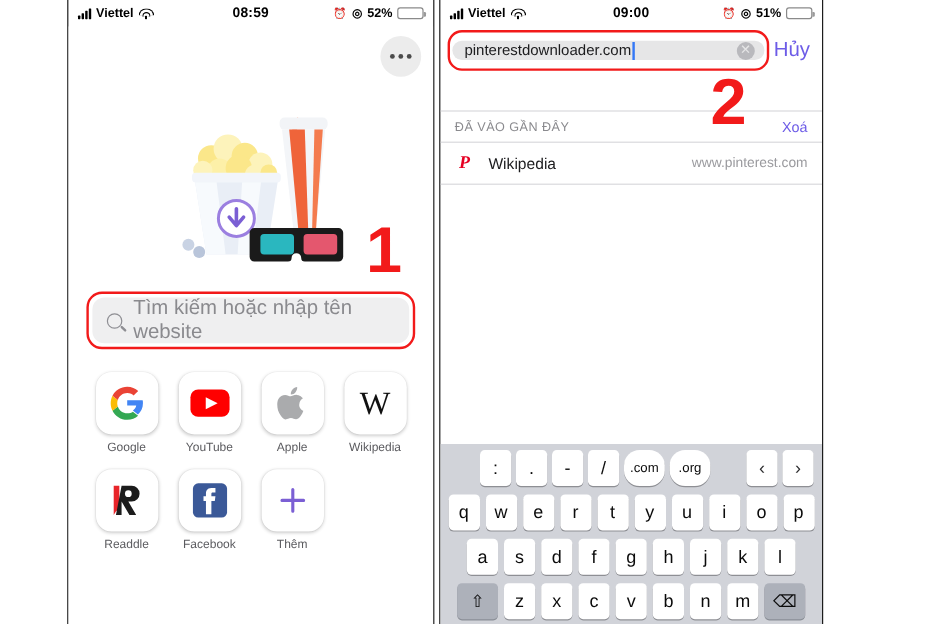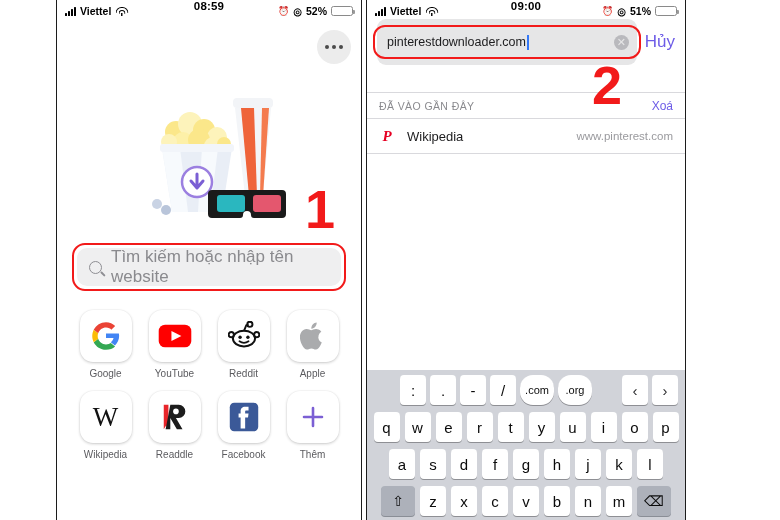--- a/index.html
+++ b/index.html
@@ -26,20 +26,21 @@
     border-right: 1px solid #1c1c1c;
   }
   .phone-left  { left: 56px;  width: 306px; }
   .phone-right { left: 366px; width: 320px; }
 
   
   .status-bar {
     position: relative;
     height: 22px;
     display: flex;
+    align-items: center;
     font-size: 11px;
     font-weight: bold;
     color: #000;
     padding: 0 8px;
   }
   .sb-left { display: flex; align-items: center; gap: 4px; }
   .sb-center {
     position: absolute; left: 0; right: 0;
     text-align: center;
     font-size: 11.5px; font-weight: bold;
@@ -149,21 +150,21 @@
   .fav-label { font-size: 10px; color: #5b5b5f; }
 
   
   .url-bar-row {
     height: 40px;
     display: flex; align-items: center;
     padding: 0 8px 0 10px;
     gap: 8px; position: relative;
   }
   .url-field {
-    flex: 1; height: 46px;
+    flex: 1; height: 16px;
     background: #e6e6e7; border-radius: 9px;
     display: flex; align-items: center;
     padding: 0 8px 0 10px;
     position: relative;
   }
   .url-text { font-size: 12.5px; color: #1c1c1e; white-space: nowrap; }
   .caret {
     display: inline-block; width: 1.6px; height: 15px;
     background: #3478f6; margin-left: 1px;
   }
@@ -337,37 +338,20 @@
         <div class="fav">
           <div class="fav-tile">
             <svg width="34" height="26" viewBox="0 0 48 34">
               <rect x="1" y="1" width="46" height="32" rx="9" fill="#FF0000"></rect>
               <path d="M19 10 L33 17 L19 24 Z" fill="#ffffff"></path>
             </svg>
           </div>
           <span class="fav-label">YouTube</span>
         </div>
 
-        <div class="fav">
-          <div class="fav-tile">
-            <svg width="32" height="30" viewBox="0 0 48 46">
-              <g fill="none" stroke="#111" stroke-width="3">
-                <ellipse cx="24" cy="27" rx="17" ry="12" fill="#fff"></ellipse>
-                <circle cx="4.5" cy="21" r="4"></circle>
-                <circle cx="43.5" cy="21" r="4"></circle>
-                <circle cx="33" cy="5" r="4"></circle>
-                <path d="M24 15 L27.5 6.5 L31 5.6"></path>
-              </g>
-              <circle cx="18" cy="25" r="2.6" fill="#111"></circle>
-              <circle cx="30" cy="25" r="2.6" fill="#111"></circle>
-              <path d="M17 31 Q24 36 31 31" stroke="#111" stroke-width="2.6" fill="none" stroke-linecap="round"></path>
-            </svg>
-          </div>
-          <span class="fav-label">Reddit</span>
-        </div>
 
         <div class="fav">
           <div class="fav-tile">
             <svg width="26" height="30" viewBox="0 0 30 34">
               <path d="M21.3 18.2c0-4 3.3-5.9 3.4-6-1.9-2.7-4.8-3.1-5.8-3.2-2.5-.2-4.8 1.4-6 1.4-1.2 0-3.1-1.4-5.2-1.4-2.6 0-5.1 1.5-6.5 3.9-2.8 4.8-.7 11.9 2 15.8 1.3 1.9 2.9 4 4.9 3.9 2-.1 2.7-1.3 5.1-1.3 2.4 0 3 1.3 5.1 1.2 2.1 0 3.4-1.9 4.7-3.8 1.5-2.2 2.1-4.3 2.1-4.4-.1 0-4-1.5-4-6.1z" fill="#aaabad"></path>
               <path d="M17.6 6.4c1.1-1.3 1.8-3.1 1.6-4.9-1.6.1-3.4 1-4.5 2.3-1 1.2-1.8 3-1.6 4.8 1.7.1 3.5-.9 4.5-2.2z" fill="#aaabad"></path>
             </svg>
           </div>
           <span class="fav-label">Apple</span>
         </div>

